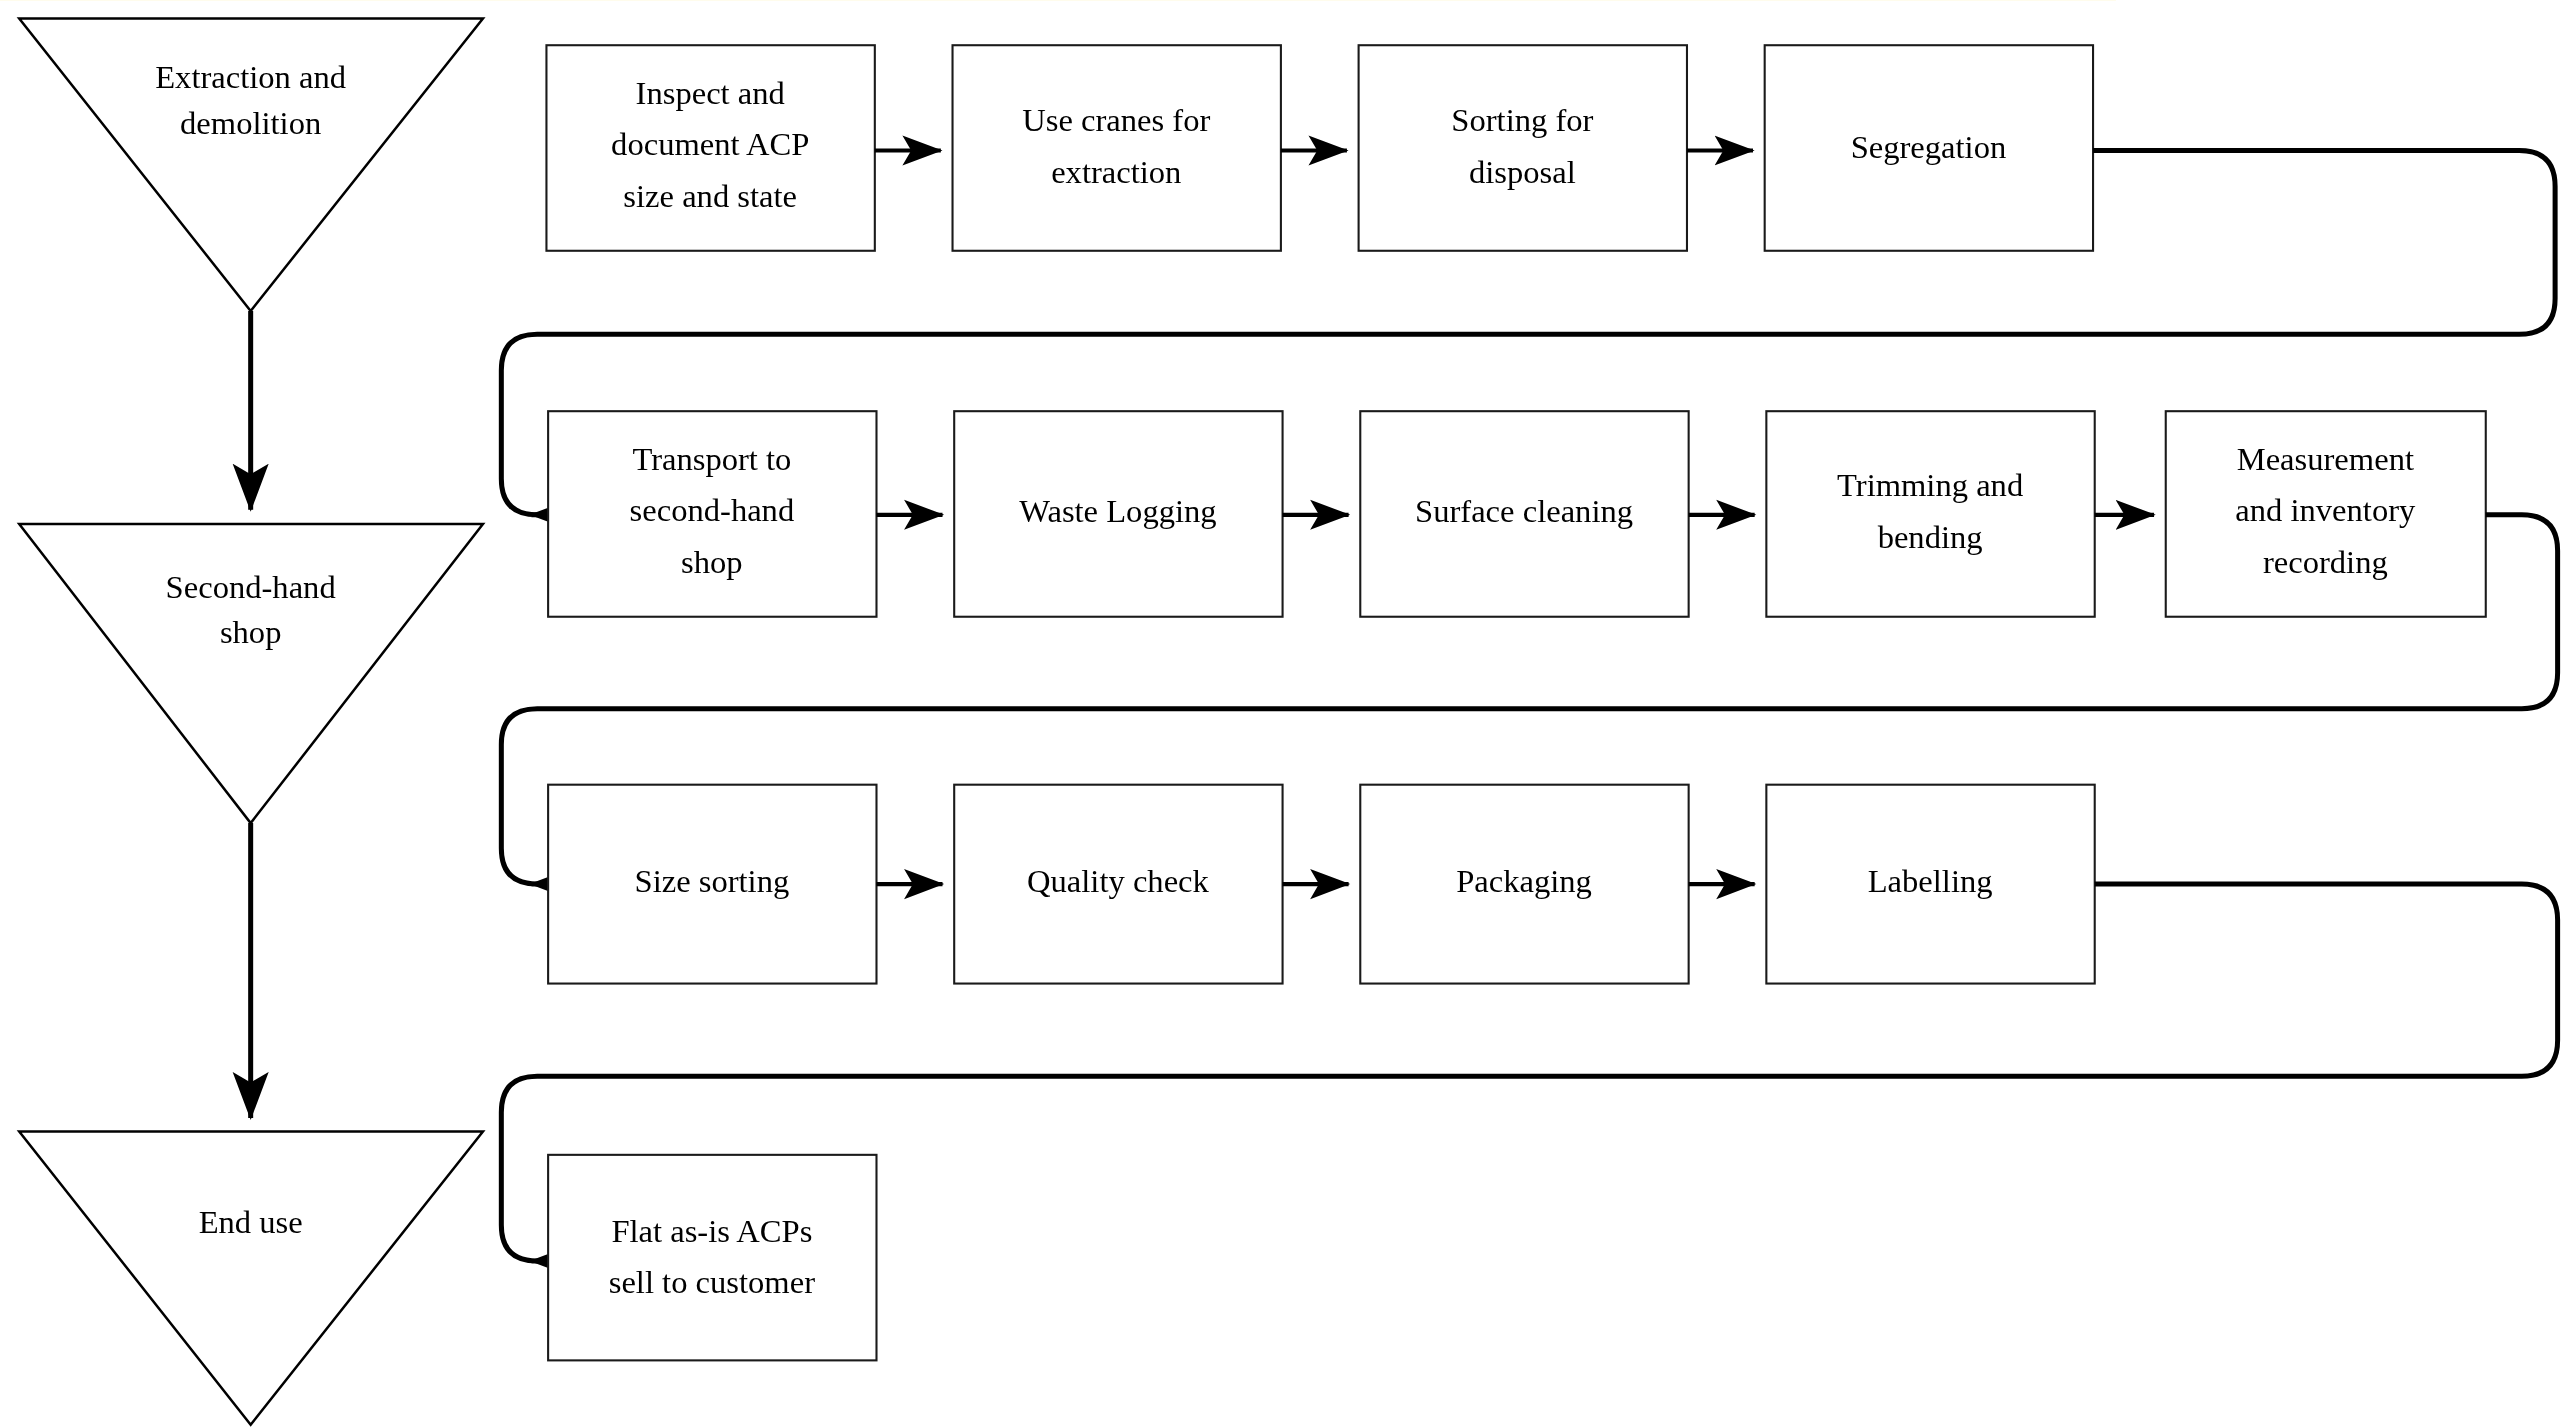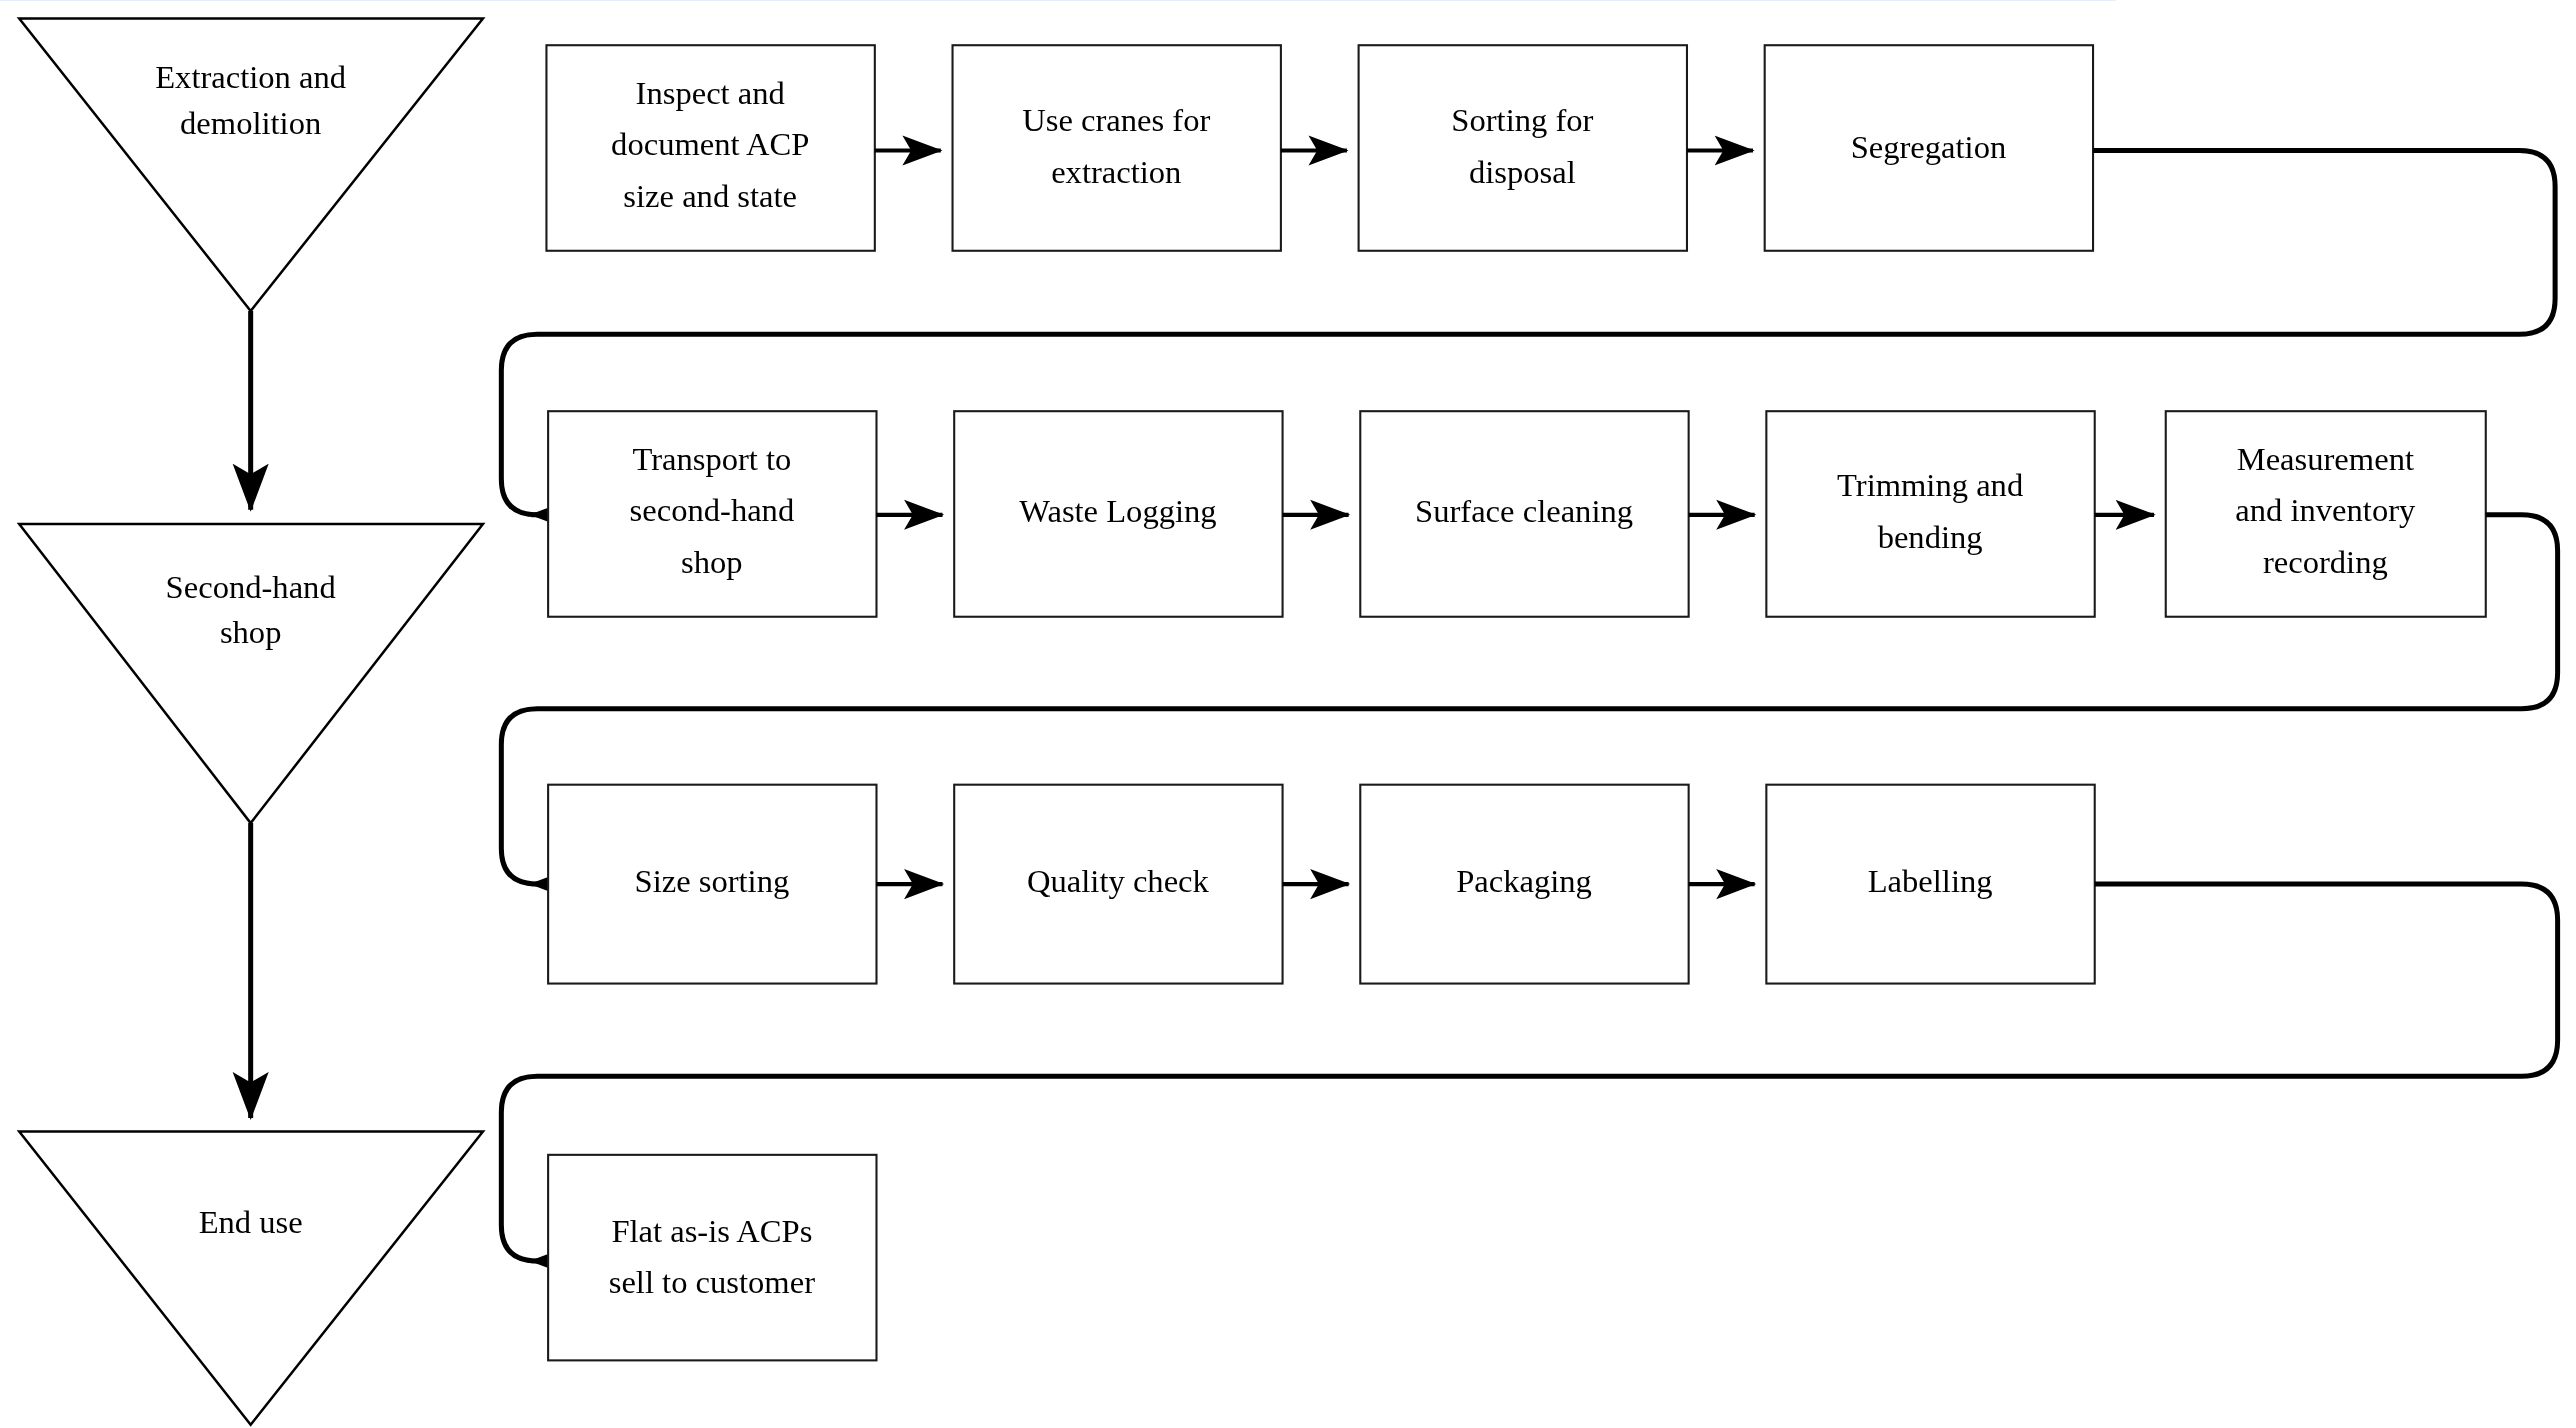--- a/index.html
+++ b/index.html
@@ -10,21 +10,21 @@
   body {
     width: 2576px;
     height: 1429px;
     font-family: "Liberation Serif", "DejaVu Serif", serif;
     overflow: hidden;
   }
   #flowchart-root {
     position: relative;
     width: 2116px;
     height: 1429px;
-    background: #1d4ed8;
+    background: #fde047;
   }
   svg#diagram {
     display: block;
     width: 2576px;
     height: 1429px;
   }
   .node-shape {
     fill: #ffffff;
     stroke: #000000;
     stroke-width: 3;

